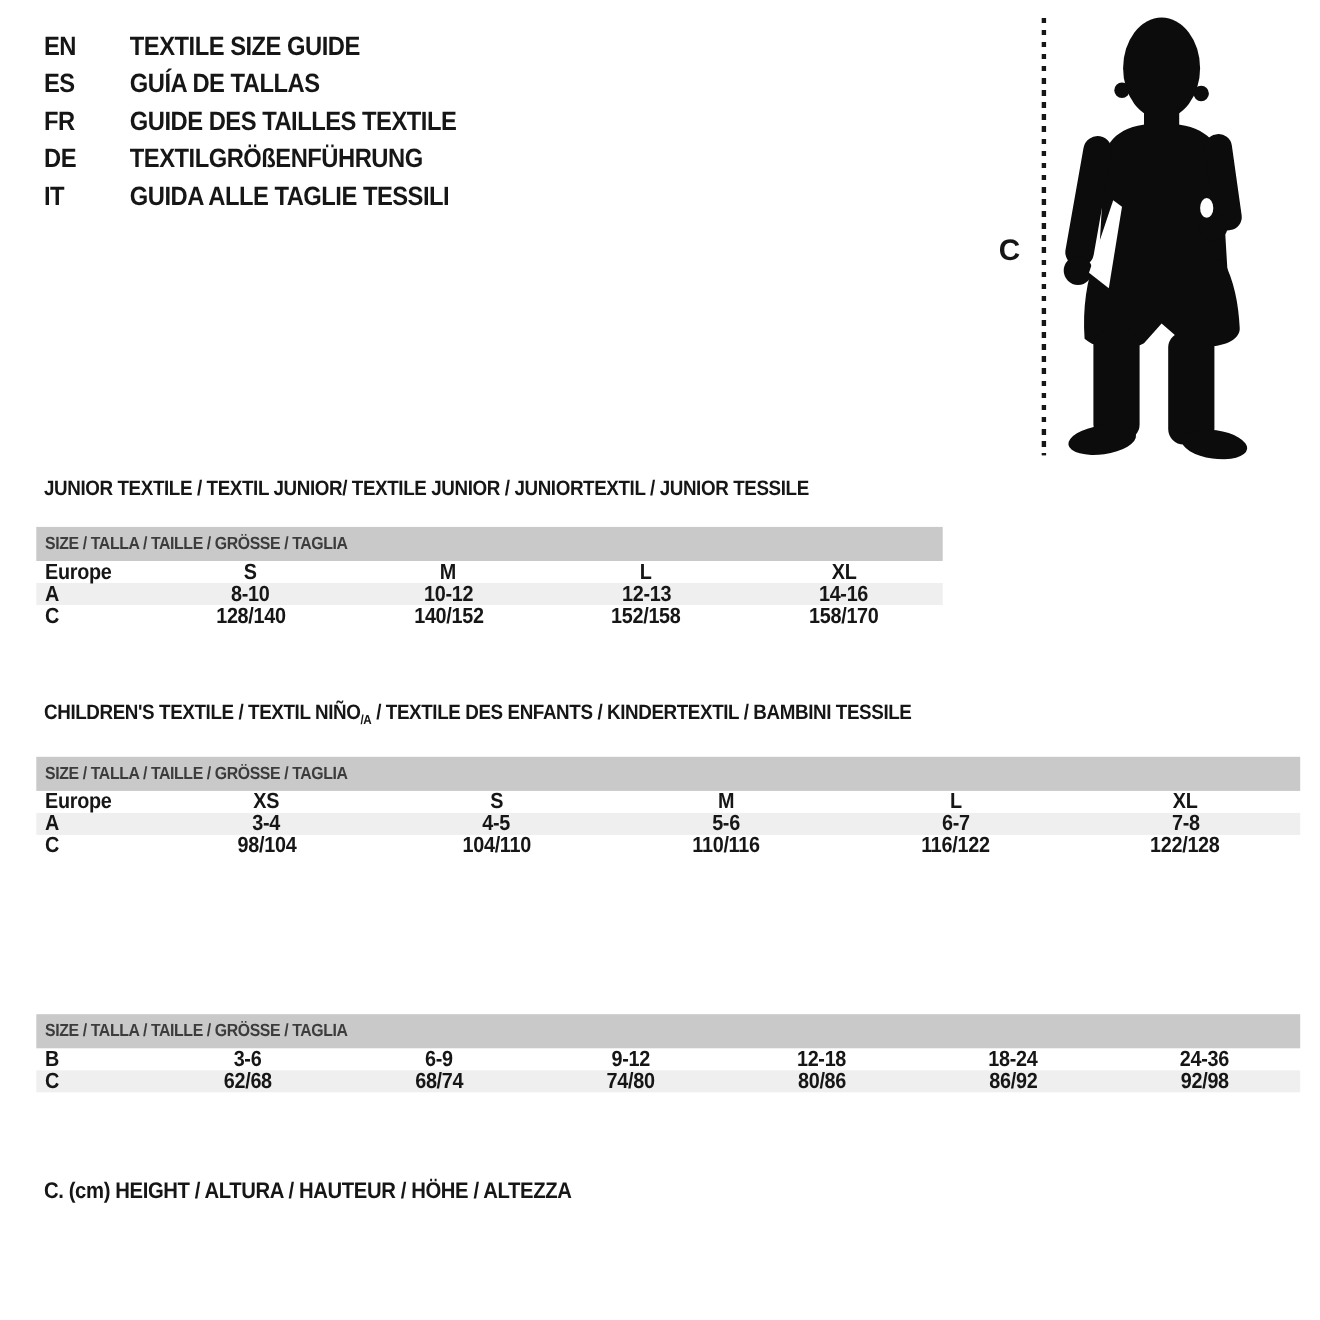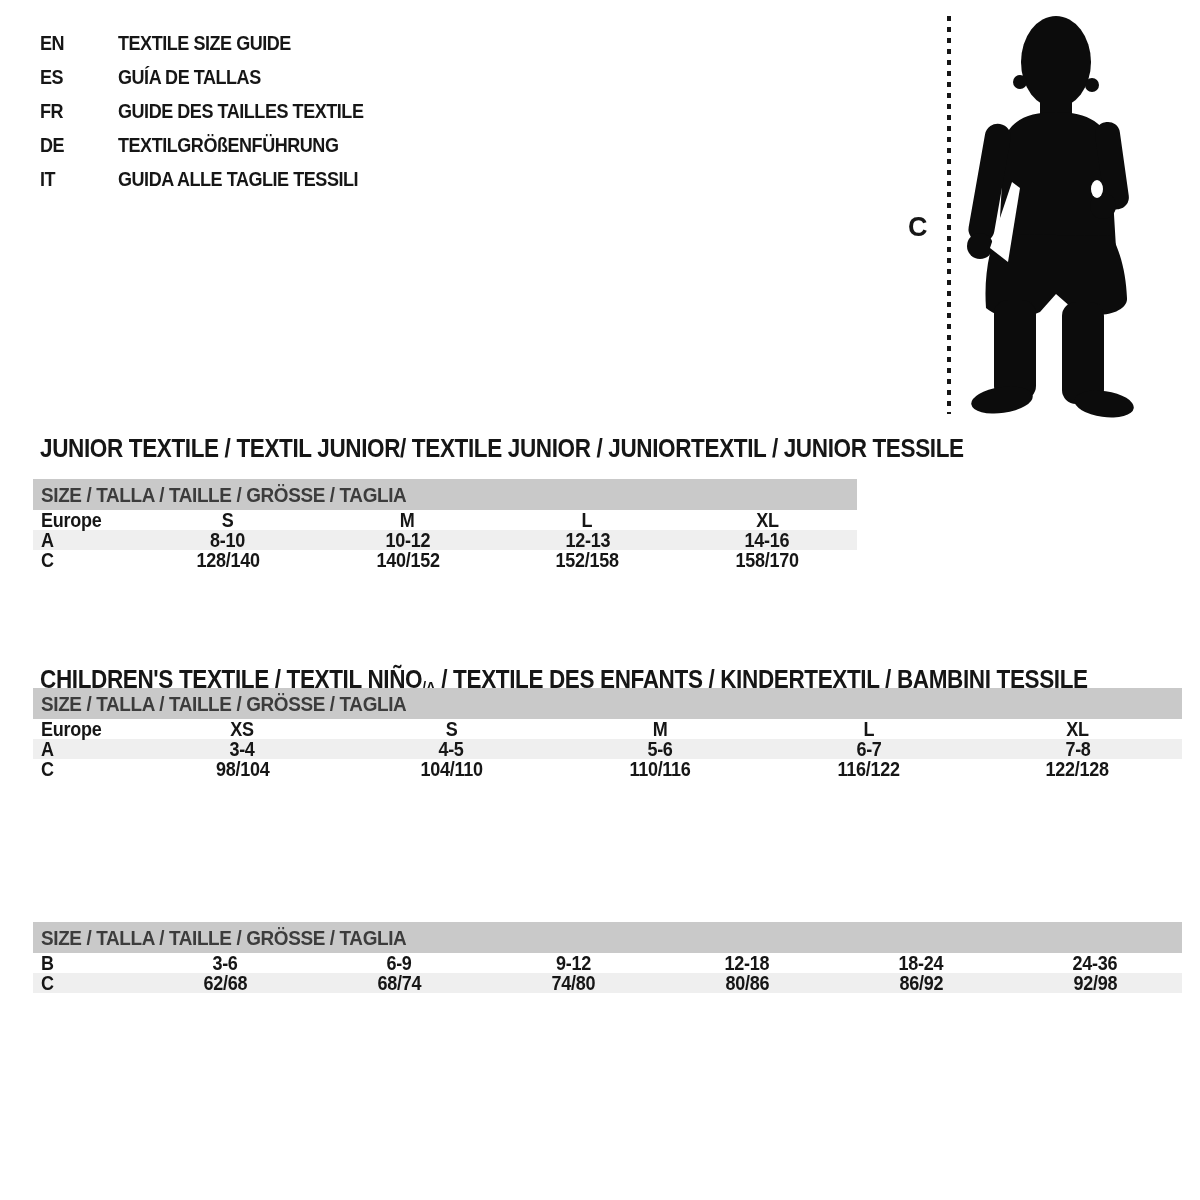--- a/index.html
+++ b/index.html
@@ -5,43 +5,43 @@
 <style>
   html,body{margin:0;padding:0;background:#fff;}
   .page{
     position:relative;width:1200px;height:1200px;background:#ffffff;
     font-family:"Liberation Sans","DejaVu Sans",sans-serif;
     font-weight:700;color:#161616;overflow:hidden;
   }
   .cx{display:inline-block;transform:scaleX(.9);transform-origin:0 50%;white-space:nowrap;}
   
   .lang-list{position:absolute;left:40px;top:26px;}
-  .lang-row{display:flex;height:34px;align-items:center;font-size:20px;letter-spacing:-0.5px;}
+  .lang-row{display:flex;height:34px;align-items:center;font-size:24px;letter-spacing:-0.5px;}
   .lang-code{width:78px;}
   
   .height-line{
     position:absolute;left:947px;top:16px;width:4px;height:398px;
     background:repeating-linear-gradient(to bottom,#161616 0 5px,transparent 5px 11px);
   }
   .height-label{position:absolute;left:908px;top:212px;font-size:27px;}
   .figure-svg{position:absolute;left:960px;top:12px;}
   
-  .section-title{position:absolute;left:40px;font-size:25px;letter-spacing:-0.4px;white-space:nowrap;}
+  .section-title{position:absolute;left:40px;font-size:19px;letter-spacing:-0.4px;white-space:nowrap;}
   .title-junior{top:434px;}
-  .title-children{top:665px;text-align:center;}
+  .title-children{top:638px;text-align:center;}
   .title-babies{top:844px;line-height:33px;}
   .sub{font-size:0.62em;vertical-align:-4px;}
   
   .size-table{position:absolute;left:33px;}
   .junior-table{top:479px;width:824px;}
   .children-table{top:688px;width:1149px;}
   .babies-table{top:922px;width:1149px;}
   .size-bar{
     height:31px;background:#c9c9c9;display:flex;align-items:center;
-    padding-left:8px;font-size:21px;color:#3c3c3c;letter-spacing:-0.4px;
+    padding-left:8px;font-size:16px;color:#3c3c3c;letter-spacing:-0.4px;
   }
   .t-row{display:flex;height:20px;align-items:center;font-size:20px;letter-spacing:-0.3px;}
   .t-row.shaded{background:#efefef;}
   .t-label{width:105px;padding-left:8px;box-sizing:border-box;}
   .t-cell{flex:1;text-align:center;}
   .t-cell>span{display:inline-block;transform:scaleX(.9);white-space:nowrap;}
   
   .legend{position:absolute;left:40px;top:1066px;font-size:20.5px;line-height:33px;letter-spacing:-0.4px;}
   .legend-line{height:33px;}
 </style>
@@ -190,15 +190,16 @@
       <span class="t-cell"><span>62/68</span></span>
       <span class="t-cell"><span>68/74</span></span>
       <span class="t-cell"><span>74/80</span></span>
       <span class="t-cell"><span>80/86</span></span>
       <span class="t-cell"><span>86/92</span></span>
       <span class="t-cell"><span>92/98</span></span>
     </div>
   </div>
 
   <div class="legend">
+    <div class="legend-line"><span class="cx">C. (cm) HEIGHT / ALTURA / HAUTEUR / HÖHE / ALTEZZA</span></div>
   </div>
 
 </div>
 
 </body></html>

